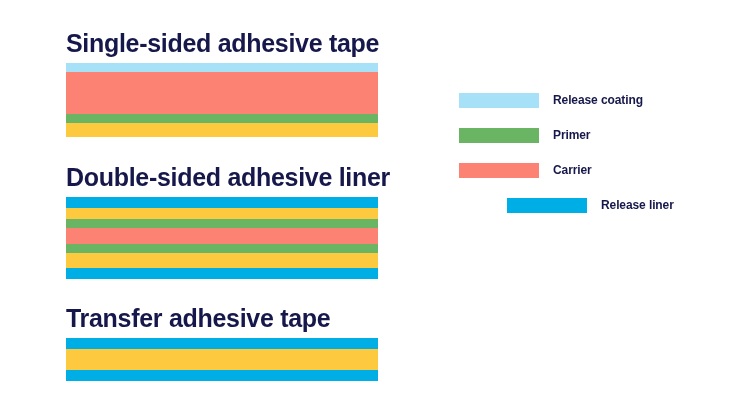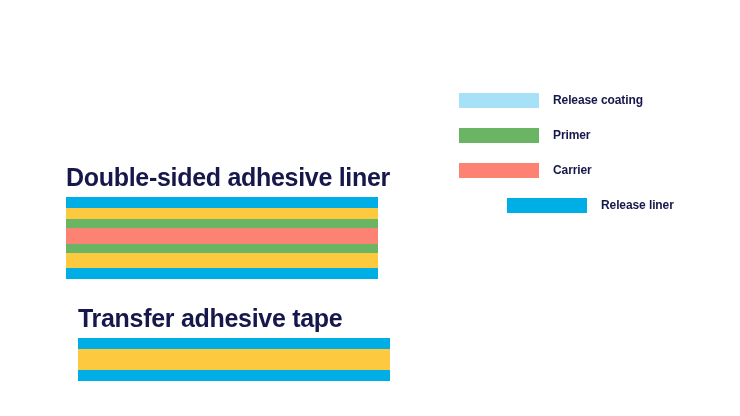--- a/index.html
+++ b/index.html
@@ -25,21 +25,21 @@
   }
 
   
   .stack-group {
     position: absolute;
     left: 66px;
     width: 312px;
   }
   #group-single   { top: 28px; }
   #group-double   { top: 162px; }
-  #group-transfer { top: 303px; margin-left: 12px; }
+  #group-transfer { top: 303px; }
 
   .stack-title {
     font-family: "Liberation Sans", sans-serif;
     font-size: 25px;
     font-weight: 700;
     letter-spacing: -0.3px;
     color: #16174a;
     line-height: 30px;
     margin: 0 0 5px 0;
     white-space: nowrap;
@@ -85,20 +85,29 @@
     color: #16174a;
     line-height: 15px;
     white-space: nowrap;
   }
 </style>
 </head>
 <body>
 
 <div id="diagram-root">
 
+  <div class="stack-group" id="group-single">
+    <div class="stack-title">Single-sided adhesive tape</div>
+    <div class="stack" id="stack-single-sided">
+        <div class="layer" title="Release coating" style="background: rgb(166, 225, 247); height: 9px;"></div>
+        <div class="layer" title="Carrier" style="background: rgb(252, 131, 115); height: 42px;"></div>
+        <div class="layer" title="Primer" style="background: rgb(106, 181, 99); height: 9px;"></div>
+        <div class="layer" title="Pressure sensitive adhesive" style="background: rgb(252, 201, 63); height: 14px;"></div>
+      </div>
+  </div>
 
   <div class="stack-group" id="group-double">
     <div class="stack-title">Double-sided adhesive liner</div>
     <div class="stack" id="stack-double-sided">
         <div class="layer" title="Release liner" style="background: rgb(0, 174, 230); height: 11px;"></div>
         <div class="layer" title="Pressure sensitive adhesive" style="background: rgb(252, 201, 63); height: 11px;"></div>
         <div class="layer" title="Primer" style="background: rgb(106, 181, 99); height: 9px;"></div>
         <div class="layer" title="Carrier" style="background: rgb(252, 131, 115); height: 16px;"></div>
         <div class="layer" title="Primer" style="background: rgb(106, 181, 99); height: 9px;"></div>
         <div class="layer" title="Pressure sensitive adhesive" style="background: rgb(252, 201, 63); height: 15px;"></div>

